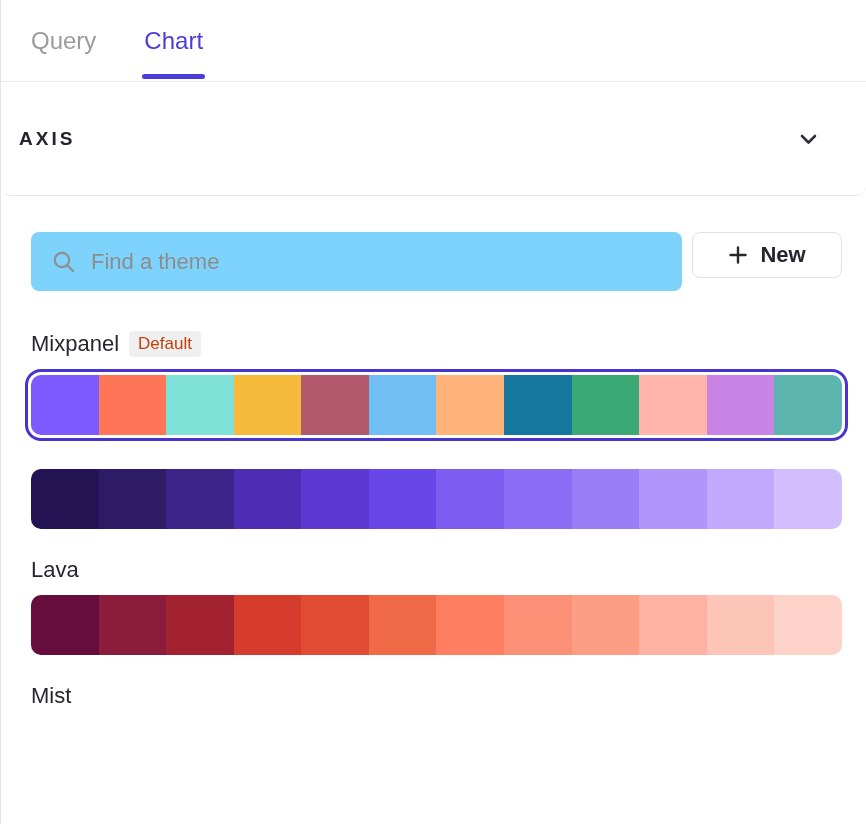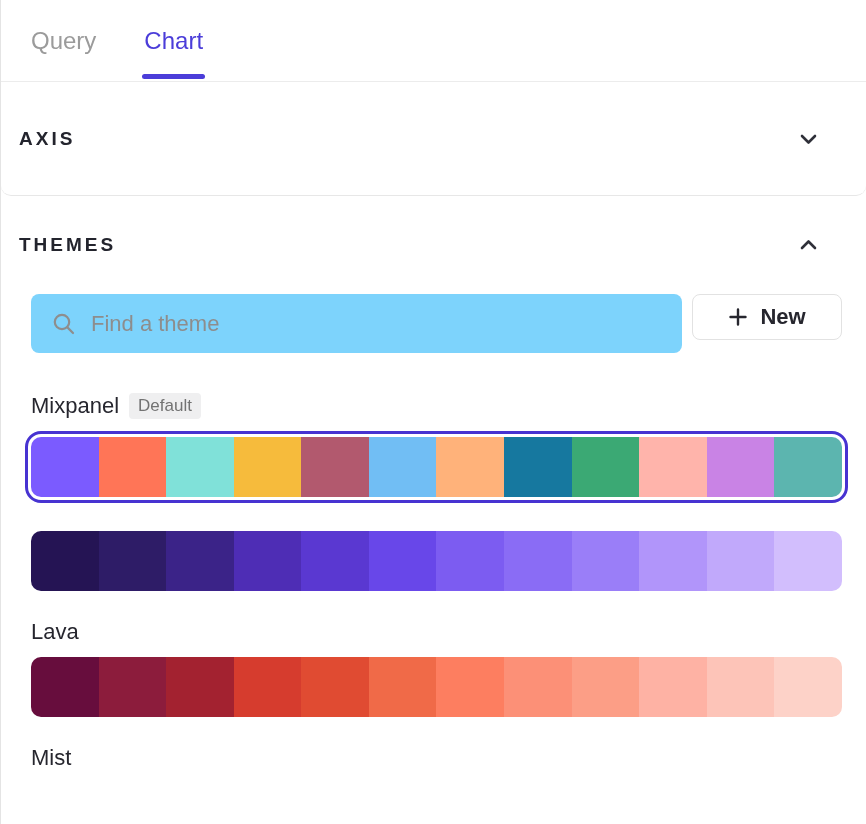--- a/index.html
+++ b/index.html
@@ -68,21 +68,21 @@
   
   .theme-list { padding: 0 24px 0 30px; }
   .theme-item { margin-bottom: 28px; }
   .theme-name-row {
     display: flex; align-items: flex-start; margin-bottom: 12px;
   }
   .theme-name { font-size: 22px; font-weight: 500; color: #26262e; }
   .theme-badge {
     margin-left: 10px; padding: 3px 9px;
     background: #efeff0; border-radius: 4px;
-    font-size: 17px; color: #737373;
+    font-size: 17px; color: #c2410c;
   }
   .swatch-ring { border-radius: 16px; cursor: pointer; }
   .swatch-ring.selected {
     border: 3px solid #4733d1; padding: 3px; margin: 0 -6px;
   }
   .swatch-row {
     display: flex; height: 60px; border-radius: 10px; overflow: hidden;
   }
   .swatch { flex: 1; }
   .dots-dark {
@@ -109,28 +109,20 @@
       <div class="section-title">AXIS</div>
       <span class="chevron">
         <svg width="19" height="14" viewBox="0 0 19 14" fill="none">
           <path d="M3 4 L9.5 10.5 L16 4" stroke="#2f3039" stroke-width="2.6" stroke-linecap="round" stroke-linejoin="round"></path>
         </svg>
       </span>
     </div>
   </div>
 
   <div class="themes-section">
-    <div class="section-header">
-      <div class="section-title">THEMES</div>
-      <span class="chevron">
-        <svg width="19" height="14" viewBox="0 0 19 14" fill="none">
-          <path d="M3 10 L9.5 3.5 L16 10" stroke="#2f3039" stroke-width="2.6" stroke-linecap="round" stroke-linejoin="round"></path>
-        </svg>
-      </span>
-    </div>
 
     <div class="controls">
       <div class="searchbox">
         <span style="display:flex">
           <svg width="26" height="26" viewBox="0 0 26 26" fill="none">
             <circle cx="11" cy="11" r="7.2" stroke="#8e8e8e" stroke-width="2.2"></circle>
             <path d="M16.4 16.4 L22 22" stroke="#8e8e8e" stroke-width="2.2" stroke-linecap="round"></path>
           </svg>
         </span>
         <input type="text" placeholder="Find a theme" style="">

